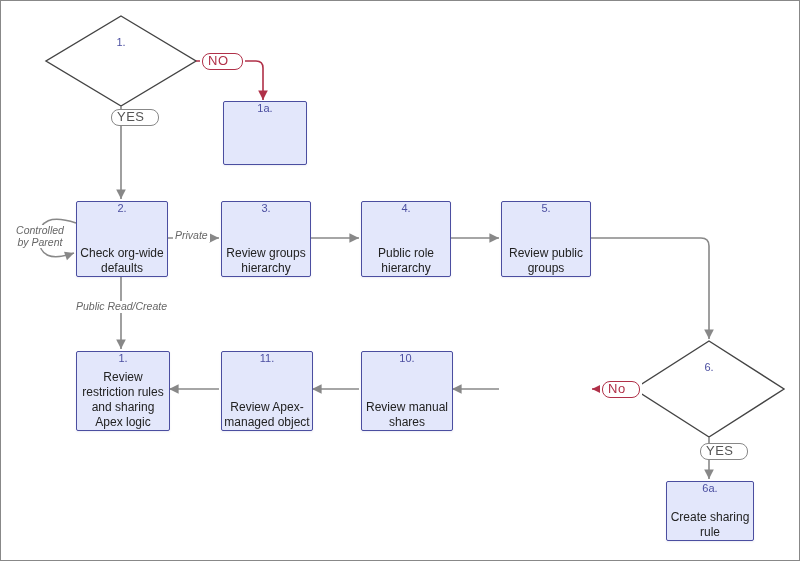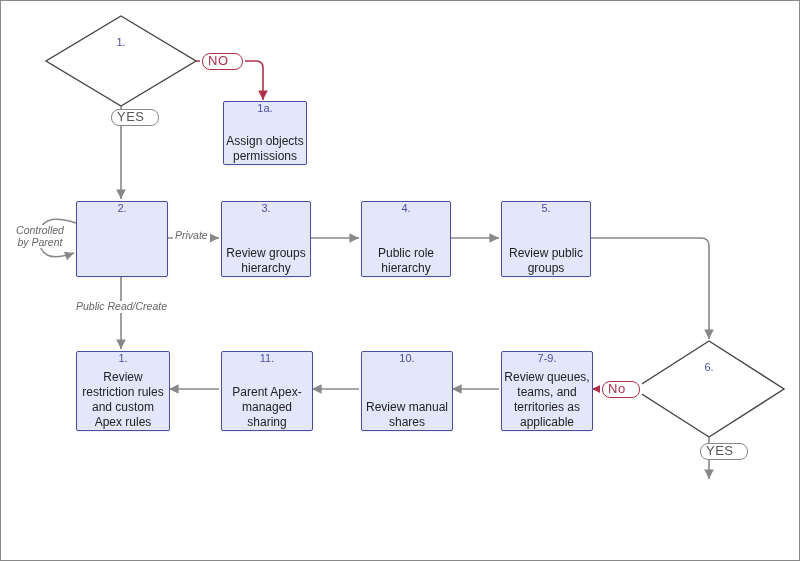--- a/index.html
+++ b/index.html
@@ -133,25 +133,25 @@
 
   <path d="M218,388 L168,388" fill="none" stroke="#888" stroke-width="1.6" marker-end="url(#arrGray)"></path>
 </svg>
 
 <div class="decision-label" style="left:72px;top:35px;width:96px">
   <span class="num">1.</span>
 </div>
 
 <div class="node process" style="left:222px;top:100px;width:82px;height:62px">
   <span class="num">1a.</span>
-  <span>Assign objects permissions</span>
 </div>
 
 <div class="node process" style="left:75px;top:200px;width:90px;height:74px">
   <span class="num">2.</span>
+  <span>Check org-wide defaults</span>
 </div>
 
 <div class="node process" style="left:220px;top:200px;width:88px;height:74px">
   <span class="num">3.</span>
   <span>Review groups hierarchy</span>
 </div>
 
 <div class="node process" style="left:360px;top:200px;width:88px;height:74px">
   <span class="num">4.</span>
   <span>Public role hierarchy</span>
@@ -159,39 +159,39 @@
 
 <div class="node process" style="left:500px;top:200px;width:88px;height:74px">
   <span class="num">5.</span>
   <span>Review public groups</span>
 </div>
 
 <div class="decision-label" style="left:660px;top:360px;width:96px">
   <span class="num">6.</span>
 </div>
 
-
-<div class="node process" style="left:500px;top:350px;width:90px;height:78px">
-  <span class="num">7-9.</span>
-  <span>Review queues, teams, and territories as applicable</span>
-</div>
+<div class="node process" style="left:665px;top:480px;width:86px;height:58px">
+  <span class="num">6a.</span>
+  <span>Create sharing rule</span>
+</div>
+
 
 <div class="node process" style="left:360px;top:350px;width:90px;height:78px">
   <span class="num">10.</span>
   <span>Review manual shares</span>
 </div>
 
 <div class="node process" style="left:220px;top:350px;width:90px;height:78px">
   <span class="num">11.</span>
-  <span>Parent Apex-managed sharing</span>
+  <span>Review Apex-managed object</span>
 </div>
 
 <div class="node process" style="left:75px;top:350px;width:92px;height:78px">
   <span class="num">1.</span>
-  <span>Review restriction rules and custom Apex rules</span>
+  <span>Review restriction rules and sharing Apex logic</span>
 </div>
 
 <span class="edgelabel" style="left:199px;top:52px"><span class="pill no">NO</span></span>
 <span class="edgelabel" style="left:108px;top:108px"><span class="pill">YES</span></span>
 <span class="edgelabel" style="left:8px;top:224px;width:58px">Controlled by Parent</span>
 <span class="edgelabel" style="left:172px;top:229px">Private</span>
 <span class="edgelabel" style="left:73px;top:300px">Public Read/Create</span>
 <span class="edgelabel" style="left:697px;top:442px"><span class="pill">YES</span></span>
 <span class="edgelabel" style="left:599px;top:380px"><span class="pill no">No</span></span>
 

